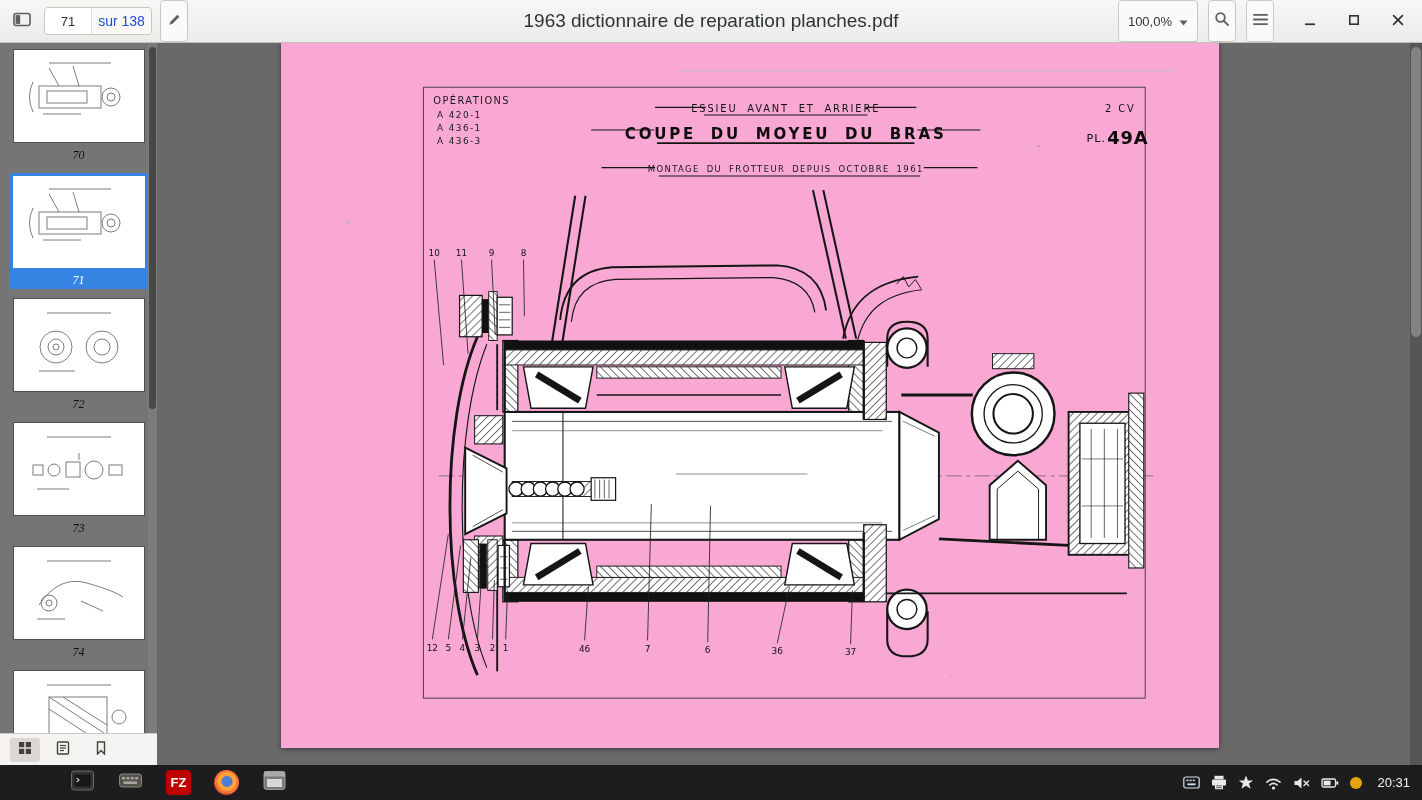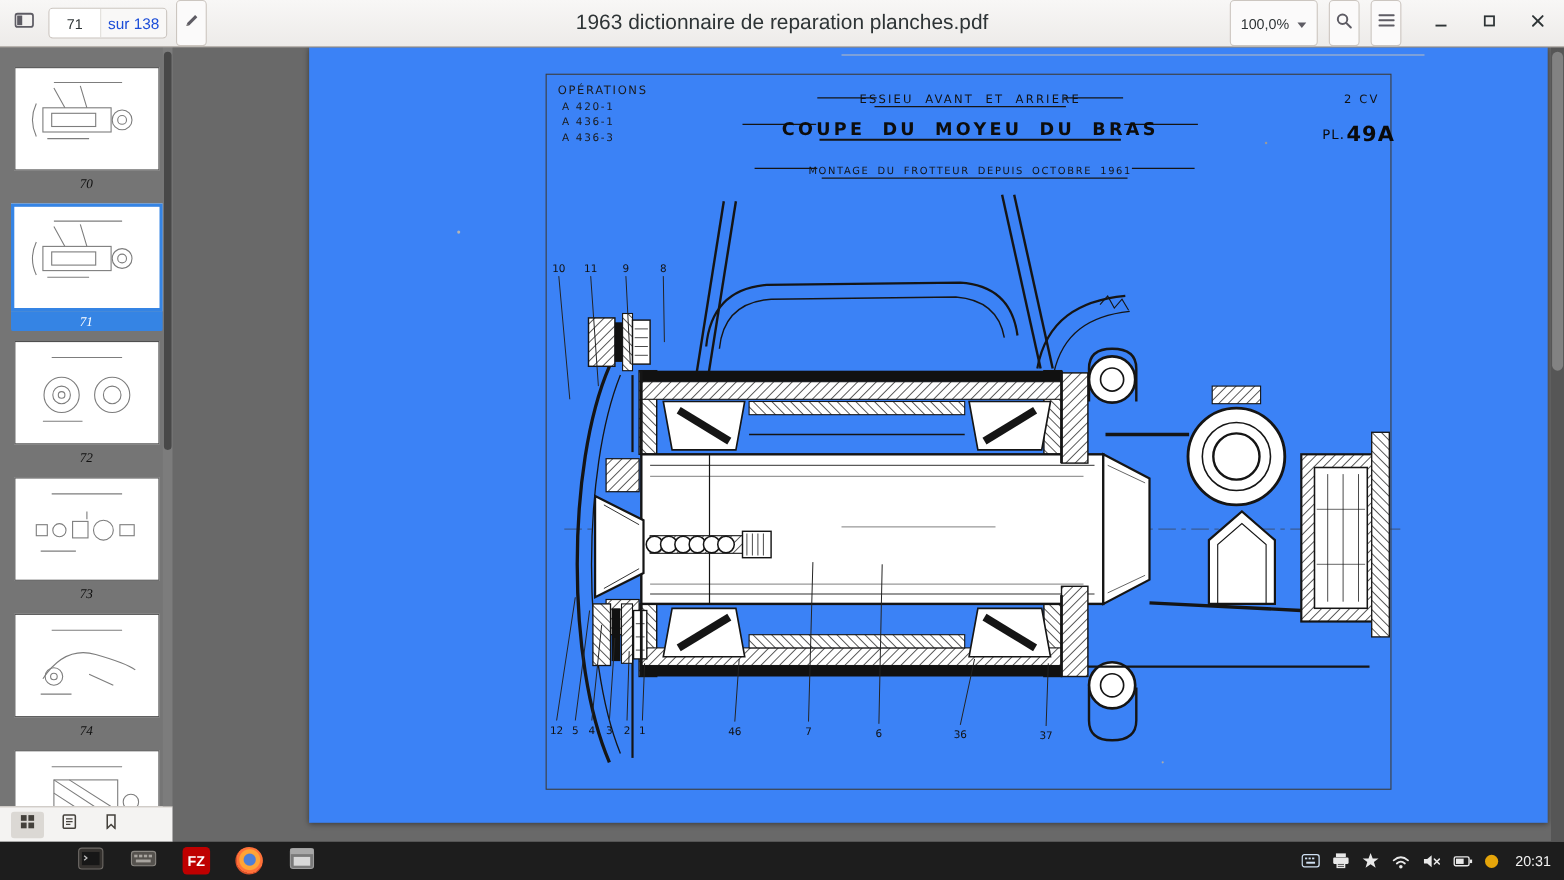--- a/index.html
+++ b/index.html
@@ -27,41 +27,41 @@
   .tb-right{margin-left:auto;display:flex;align-items:center;gap:10px}
   .zoom-btn{display:flex;align-items:center;gap:7px;padding:0 9px;font-size:13px;color:#2e3436}
   .win-controls{display:flex;align-items:center;gap:24px;margin-left:16px;padding-right:6px}
   .win-controls .tbtn{min-width:20px;height:20px}
 
   
   .content{flex:1;display:flex;min-height:0}
 
   
   .sidebar{flex:0 0 157px;background:#757575;position:relative;display:flex;flex-direction:column}
-  .thumb-scroll{flex:1;overflow:hidden;padding-top:18px}
+  .thumb-scroll{flex:1;overflow:hidden;padding-top:6px}
   .thumb-item{width:140px;margin:0 auto 9px;display:flex;flex-direction:column;align-items:center}
   .thumb-frame{width:132px;height:94px;background:#fff;border:1px solid #4f4f4f;
     display:flex;align-items:center;justify-content:center;overflow:hidden}
   .thumb-label{margin-top:3px;height:18px;min-width:30px;display:flex;align-items:center;
     justify-content:center;font-size:12px;font-style:italic;color:#101010;
     font-family:"Liberation Serif",serif}
   .thumb-item.selected .thumb-frame{border:3px solid #3584e4;width:138px;height:98px}
   .thumb-item.selected .thumb-label{background:#3584e4;color:#fff;width:138px;margin-top:0;
     border-radius:0 0 2px 2px}
   .sidebar-scrollbar{position:absolute;right:0;top:0;bottom:32px;width:9px;background:#7c7c7c}
   .sidebar-scrollbar .sb-thumb{position:absolute;top:4px;right:1px;width:7px;height:362px;
     background:#484848;border-radius:4px}
   .sidebar-footer{flex:0 0 32px;background:#f4f3f2;border-top:1px solid #cfc9c4;
     display:flex;align-items:center;gap:8px;padding:0 10px}
   .sf-btn{width:30px;height:24px;border-radius:3px;display:flex;align-items:center;justify-content:center}
   .sf-btn.active{background:#dbd8d4}
 
   
   .canvas{flex:1;position:relative;background:#696969;overflow:hidden}
-  .pdf-page{position:absolute;left:124px;top:0;width:1126px;height:705px;background:#3b82f6;
+  .pdf-page{position:absolute;left:124px;top:0;width:938px;height:705px;background:#f9a8d4;
     box-shadow:0 1px 5px rgba(0,0,0,.45)}
   .drawing{width:100%;height:100%;display:block}
   .v-scrollbar{position:absolute;right:0;top:0;bottom:0;width:12px;background:#565656}
   .v-scrollbar .sb-thumb{position:absolute;top:4px;right:1px;width:10px;height:290px;
     background:#828282;border-radius:5px}
 
   
   .t-ops{font-size:10.5px;letter-spacing:1.5px;fill:#1a1a1a;font-family:"DejaVu Sans",sans-serif}
   .t-code{font-size:9.5px;letter-spacing:1.5px;fill:#1a1a1a;font-family:"DejaVu Sans",sans-serif}
   .t-h1{font-size:10.5px;letter-spacing:2px;word-spacing:5px;fill:#111;font-family:"DejaVu Sans",sans-serif}

